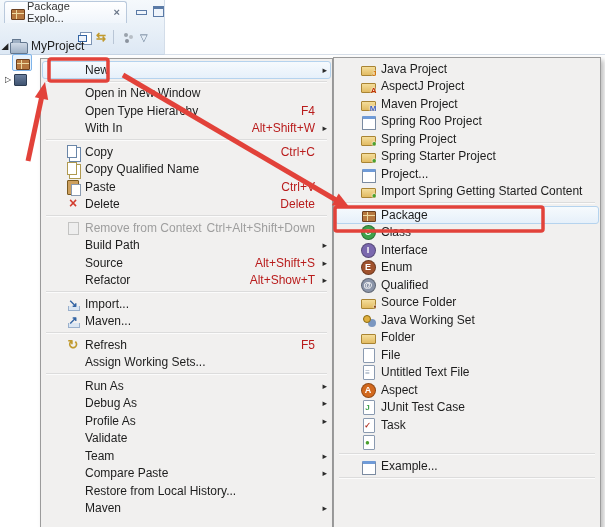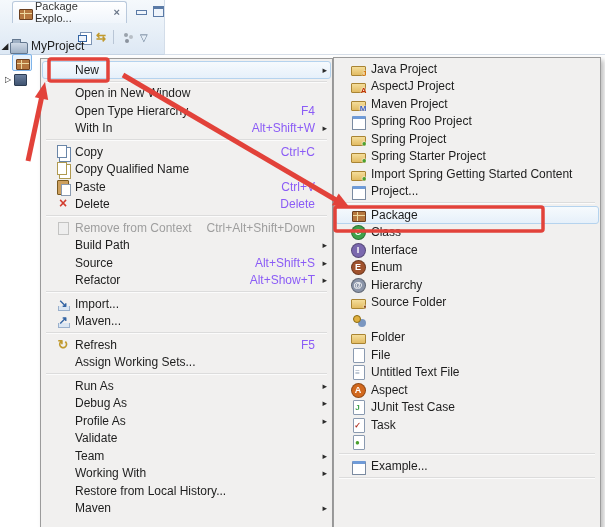--- a/index.html
+++ b/index.html
@@ -6,21 +6,21 @@
   html,body { background:#fff; }
   .screen {
     position:relative; width:605px; height:527px; overflow:hidden;
     background:#fff; font-family:"Liberation Sans", sans-serif;
     font-size:12px; color:#1d1d1d; cursor:default;
   }
   
   .top-divider { position:absolute; left:0; top:54px; width:605px; height:1px; background:#d7dfe9; }
   .view-header { position:absolute; left:0; top:0; width:165px; height:55px;
     background:linear-gradient(#f5f9fc,#dde8f4); border-bottom:1px solid #c6d4e4; border-right:1px solid #d3dde9; }
-  .tabstrip { display:flex; align-items:center; height:23px; padding-left:12px; }
+  .tabstrip { display:flex; align-items:center; height:23px; padding-left:4px; }
   .tab { display:flex; align-items:center; gap:4px; height:22px; padding:0 5px 0 4px;
     background:linear-gradient(#ffffff,#f0f5fb); border:1px solid #b9c9dc; border-bottom:none;
     border-radius:3px 3px 0 0; }
   .tab-title { font-size:11px; color:#333; }
   .tab-close { font-size:11px; font-weight:bold; color:#6a7688; padding:0 1px; }
   .viewbtns { display:flex; align-items:center; gap:7px; margin-left:8px; }
   .btn-min { width:11px; height:10px; position:relative; }
   .btn-min::after { content:""; position:absolute; left:1px; top:3px; width:9px; height:3px; border:1px solid #5a7aa6; background:#eef4fb; }
   .btn-max { width:11px; height:11px; border:1px solid #5a7aa6; border-top:3px solid #5a7aa6; background:#eef4fb; }
   .viewtoolbar { display:flex; align-items:center; height:28px; padding-left:78px; gap:5px; }
@@ -46,29 +46,29 @@
     background:#9fb0c4; border:1px solid #63778f; border-bottom:none; border-radius:1px 1px 0 0; }
   .sel-box { margin-left:12px; width:20px; height:17px; border:1px solid #7eb4ea; border-radius:2px;
     background:#e8f2fc; display:flex; align-items:center; justify-content:center; }
   .lib-icon { margin-left:13px; width:13px; height:12px; background:linear-gradient(#6b7f9e,#3f5370);
     border:1px solid #2c3c52; border-radius:1px; }
   
   .menu { position:absolute; background:#f1f0ef; border:1px solid #9b9b9b; padding:2px 1px;
     box-shadow:3px 3px 5px rgba(0,0,0,.25); }
   .menu-left { left:40px; top:58px; width:293px; height:600px; }
   .menu-sub  { left:333px; top:57px; width:268px; height:600px; }
-  .mi { display:flex; align-items:center; height:17.5px; padding:0 3px 0 8px; position:relative;
+  .mi { display:flex; align-items:center; height:17.5px; padding:0 3px 0 18px; position:relative;
     border:1px solid transparent; border-radius:3px; }
   .mi.hl { background:linear-gradient(#f6fafd,#e6f0fa); border-color:#b5d3ee; }
   .mi .gut { flex:none; display:flex; justify-content:center; align-items:center; }
   .menu-left .gut { width:24px; }
   .menu-sub  .gut { width:27px; }
   .mi .lbl { white-space:nowrap; }
   .mi .sp { flex:1; }
-  .mi .sc { white-space:nowrap; color:#8b5cf6; margin-right:3px; }
+  .mi .sc { white-space:nowrap; color:#b91c1c; margin-right:3px; }
   .mi .arr { width:9px; flex:none; text-align:right; font-size:9px; color:#2b2b2b; }
   .mi.dis .lbl, .mi.dis .sc { color:#9e9e9e; }
   .msep { height:6px; position:relative; margin:0 2px; }
   .msep::after { content:""; position:absolute; left:2px; right:2px; top:2px; height:1px; background:#dcdcdc; box-shadow:0 1px 0 #fbfbfb; }
   
   .ic { width:16px; height:16px; position:relative; display:inline-block; flex:none; }
   .ic-circle::after { content:attr(data-glyph); position:absolute; left:1px; top:1px; width:13px; height:13px;
     background:var(--c,#888); border:1px solid rgba(0,0,0,.3); border-radius:50%;
     color:#fff; font-size:9px; font-weight:bold; line-height:13px; text-align:center; }
   .ic-folder::before { content:""; position:absolute; left:1px; top:5px; width:13px; height:8px;
@@ -316,21 +316,21 @@
       </div>
       <div class="mi">
         <span class="gut"></span>
         <span class="lbl">Team</span>
         <span class="sp"></span>
         <span class="sc"></span>
         <span class="arr">▸</span>
       </div>
       <div class="mi">
         <span class="gut"></span>
-        <span class="lbl">Working With</span>
+        <span class="lbl">Compare Paste</span>
         <span class="sp"></span>
         <span class="sc"></span>
         <span class="arr">▸</span>
       </div>
       <div class="mi">
         <span class="gut"></span>
         <span class="lbl">Restore from Local History...</span>
         <span class="sp"></span>
         <span class="sc"></span>
         <span class="arr"></span>
@@ -393,36 +393,36 @@
         <span class="gut">
           <span class="ic ic-folder" data-glyph="●" style="--g: #4aa02c;"></span>
         </span>
         <span class="lbl">Spring Starter Project</span>
         <span class="sp"></span>
         <span class="sc"></span>
         <span class="arr"></span>
       </div>
       <div class="mi">
         <span class="gut">
+          <span class="ic ic-win"></span>
+        </span>
+        <span class="lbl">Project...</span>
+        <span class="sp"></span>
+        <span class="sc"></span>
+        <span class="arr"></span>
+      </div>
+      <div class="mi">
+        <span class="gut">
           <span class="ic ic-folder" data-glyph="●" style="--g: #4aa02c;"></span>
         </span>
         <span class="lbl">Import Spring Getting Started Content</span>
         <span class="sp"></span>
         <span class="sc"></span>
         <span class="arr"></span>
       </div>
-      <div class="mi">
-        <span class="gut">
-          <span class="ic ic-win"></span>
-        </span>
-        <span class="lbl">Project...</span>
-        <span class="sp"></span>
-        <span class="sc"></span>
-        <span class="arr"></span>
-      </div>
       <div class="msep"></div>
       <div class="mi hl">
         <span class="gut">
           <span class="ic ic-pkg"></span>
         </span>
         <span class="lbl">Package</span>
         <span class="sp"></span>
         <span class="sc"></span>
         <span class="arr"></span>
       </div>
@@ -450,38 +450,39 @@
         </span>
         <span class="lbl">Enum</span>
         <span class="sp"></span>
         <span class="sc"></span>
         <span class="arr"></span>
       </div>
       <div class="mi">
         <span class="gut">
           <span class="ic ic-circle" data-glyph="@" style="--c: #8a94a8;"></span>
         </span>
-        <span class="lbl">Hierarchy</span>
+        <span class="lbl">Qualified</span>
         <span class="sp"></span>
         <span class="sc"></span>
         <span class="arr"></span>
       </div>
       <div class="mi">
         <span class="gut">
           <span class="ic ic-folder" data-glyph="▪" style="--g: #8a4a20;"></span>
         </span>
         <span class="lbl">Source Folder</span>
         <span class="sp"></span>
         <span class="sc"></span>
         <span class="arr"></span>
       </div>
       <div class="mi">
         <span class="gut">
           <span class="ic ic-workset"></span>
         </span>
+        <span class="lbl">Java Working Set</span>
         <span class="sp"></span>
         <span class="sc"></span>
         <span class="arr"></span>
       </div>
       <div class="mi">
         <span class="gut">
           <span class="ic ic-folder" data-glyph=""></span>
         </span>
         <span class="lbl">Folder</span>
         <span class="sp"></span>

